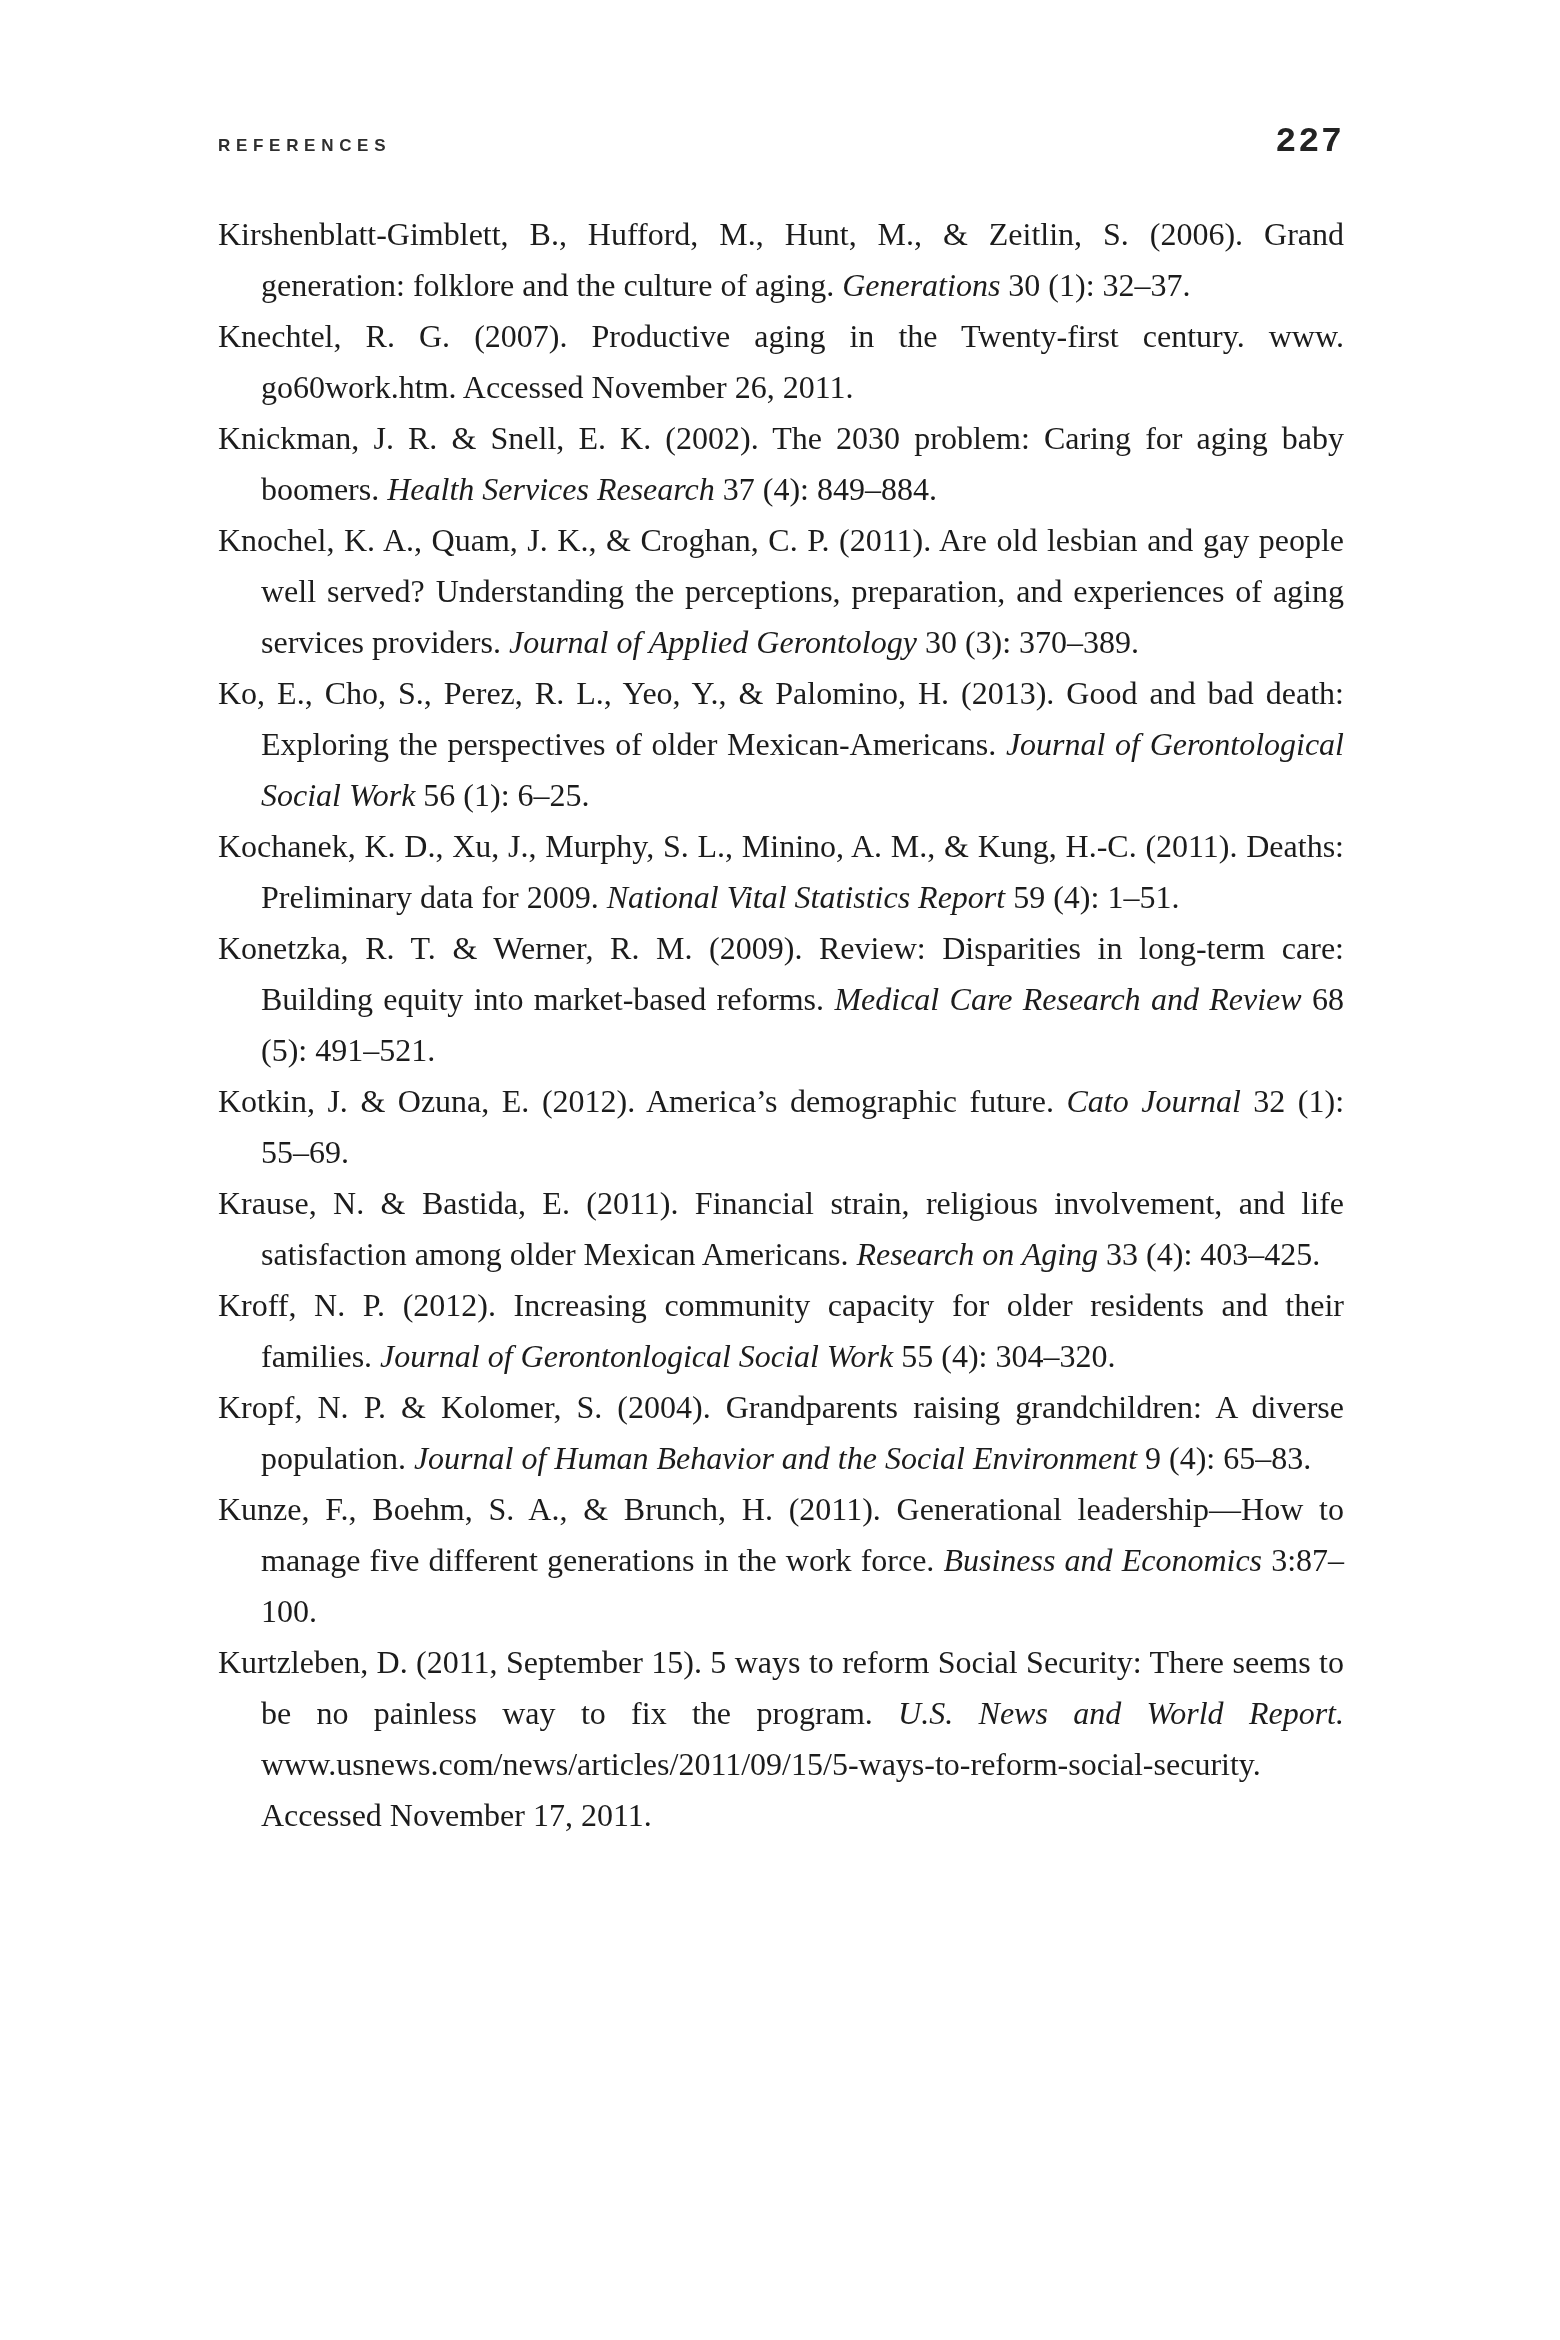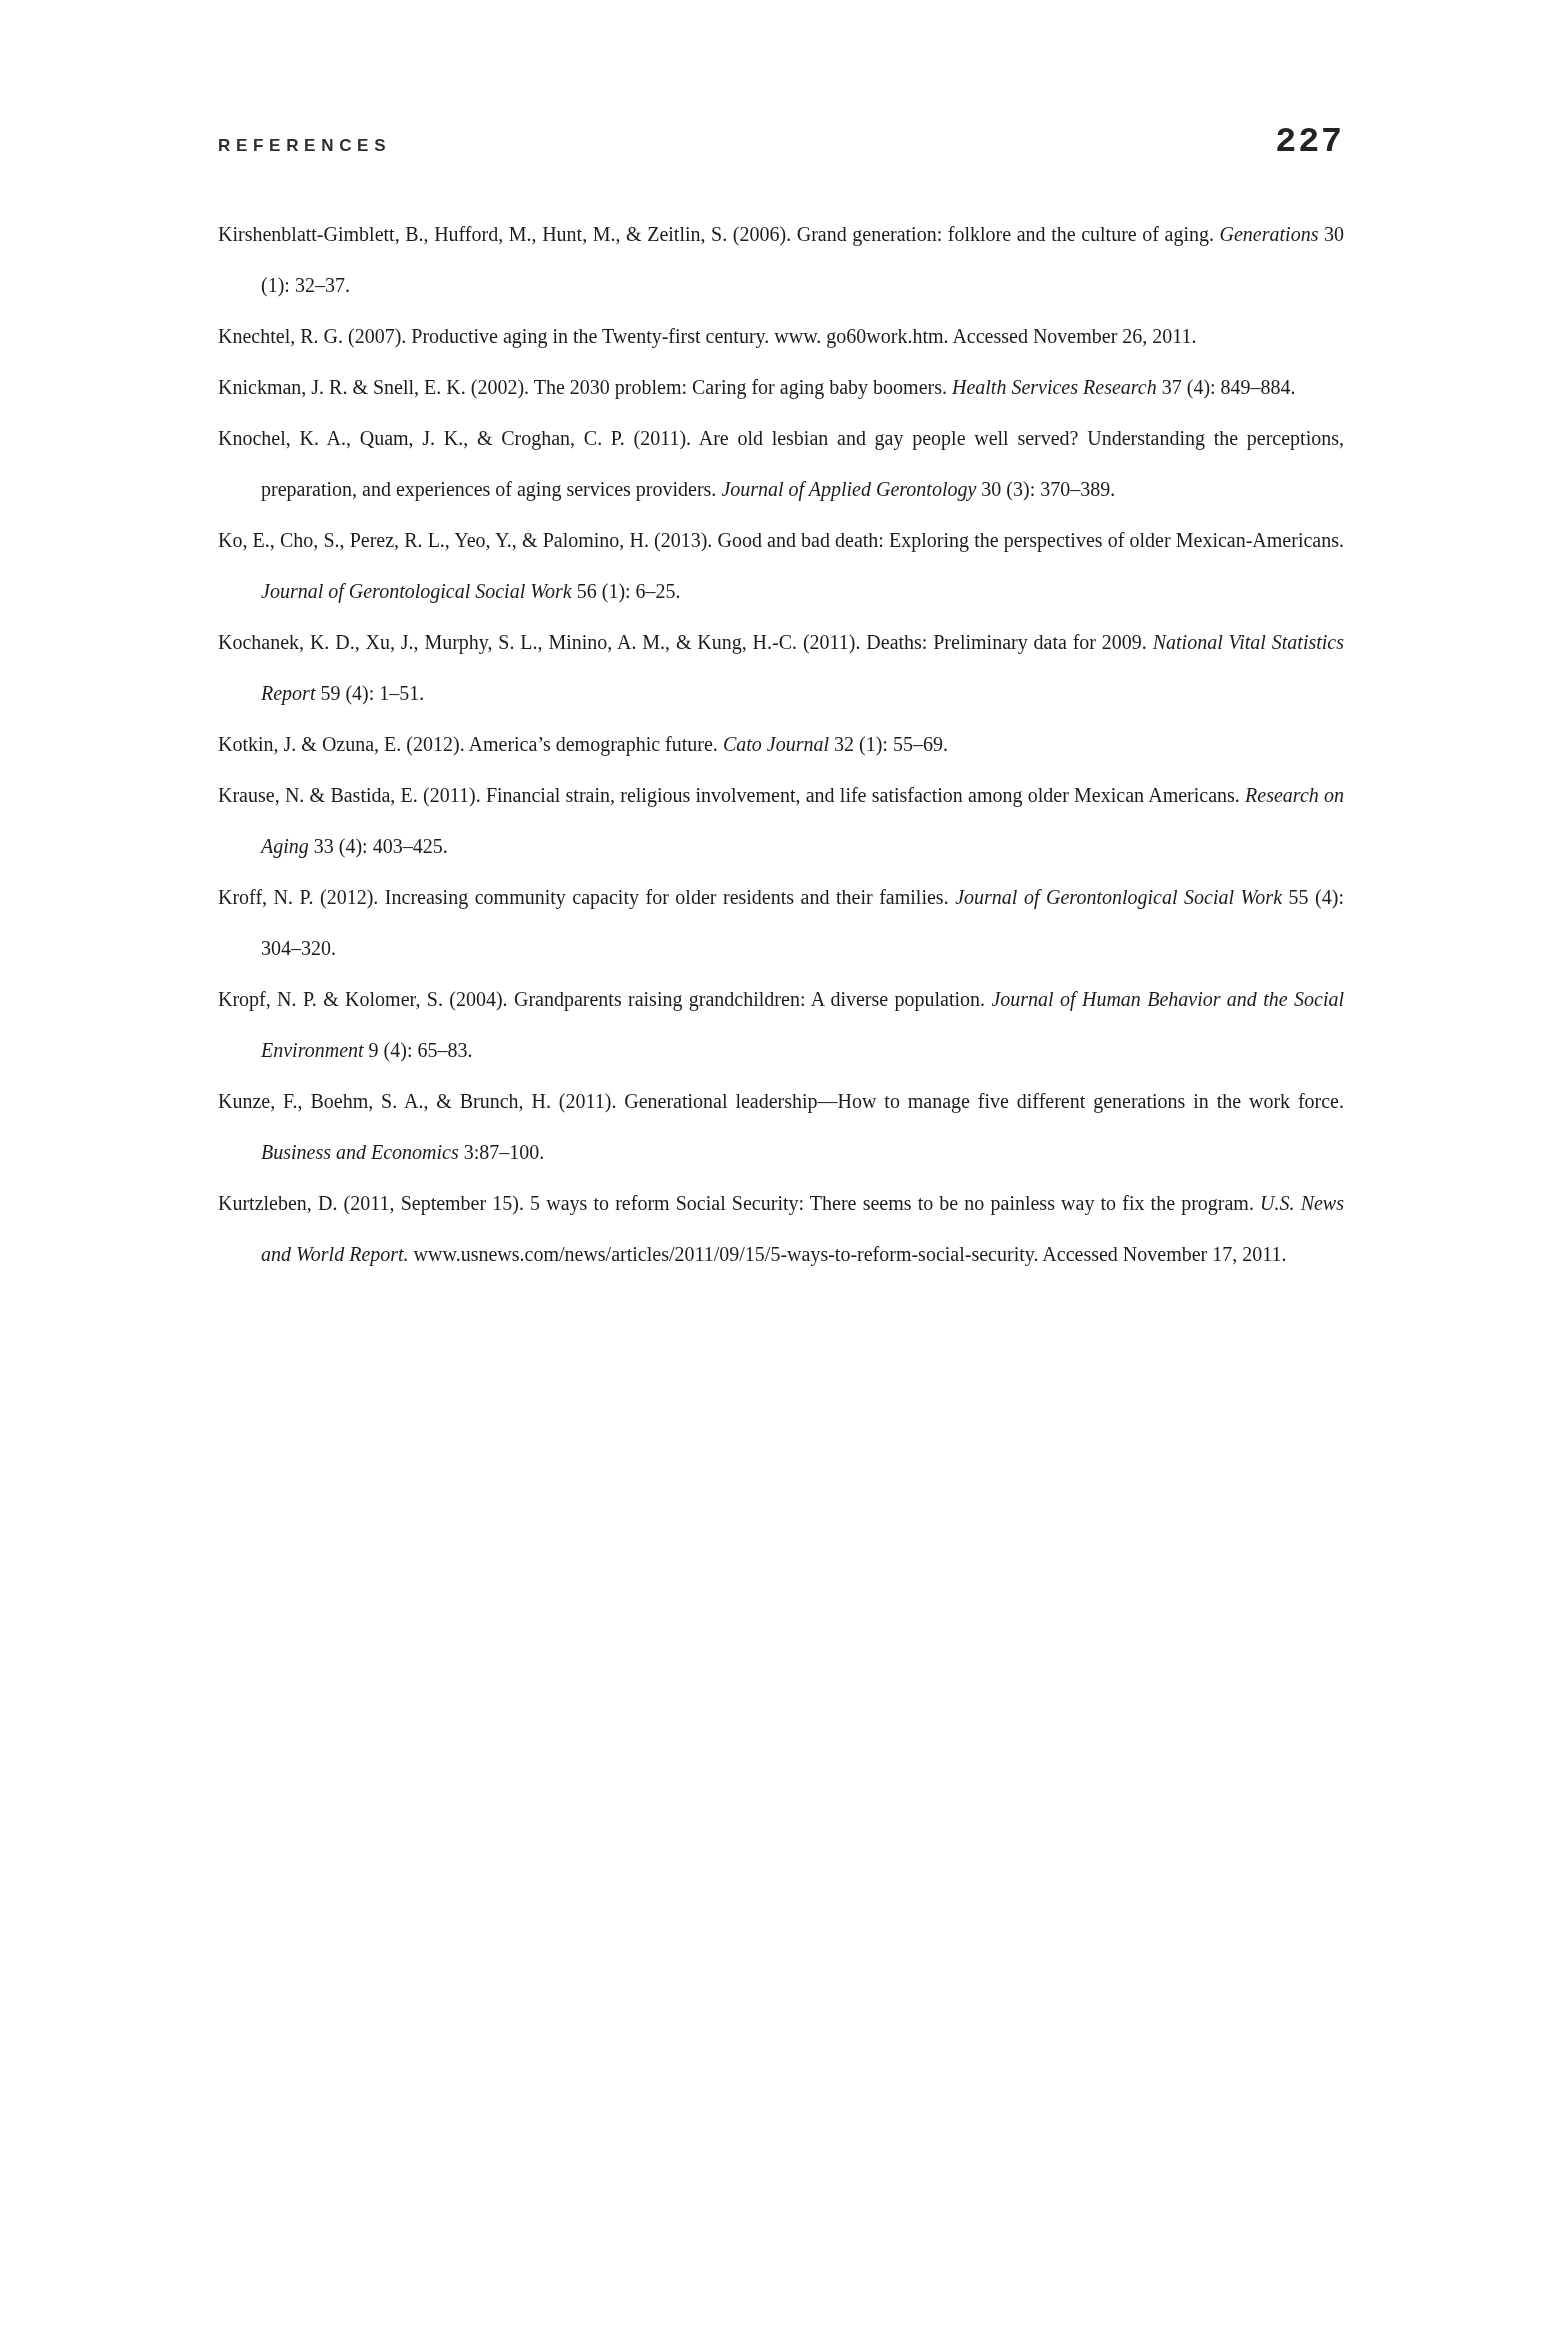--- a/index.html
+++ b/index.html
@@ -38,21 +38,21 @@
     font-size: 35px;
     font-weight: 700;
     letter-spacing: 1.9px;
     color: #232323;
   }
   .refs {
     position: absolute;
     left: 218px;
     top: 209px;
     width: 1126px;
-    font-size: 20px;
+    font-size: 32px;
     line-height: 51px;
     text-align: justify;
     hyphens: auto;
     -webkit-hyphens: auto;
   }
   .ref-entry {
     margin: 0;
     padding-left: 43px;
     text-indent: -43px;
   }
@@ -68,20 +68,21 @@
     <span class="section-title">REFERENCES</span>
     <span class="page-number">227</span>
   </div>
   <div class="refs">
       <p class="ref-entry"><span>Kirshenblatt-Gimblett, B., Hufford, M., Hunt, M., &amp; Zeitlin, S. (2006). Grand generation: folklore and the culture of aging. </span><span class="italic">Generations</span><span> 30 (1): 32–37.</span></p>
       <p class="ref-entry"><span>Knechtel, R. G. (2007). Productive aging in the Twenty-first century. www. go60work.htm. Accessed November 26, 2011.</span></p>
       <p class="ref-entry"><span>Knickman, J. R. &amp; Snell, E. K. (2002). The 2030 problem: Caring for aging baby boomers. </span><span class="italic">Health Services Research</span><span> 37 (4): 849–884.</span></p>
       <p class="ref-entry"><span>Knochel, K. A., Quam, J. K., &amp; Croghan, C. P. (2011). Are old lesbian and gay people well served? Understanding the perceptions, preparation, and experiences of aging services providers. </span><span class="italic">Journal of Applied Gerontology</span><span> 30 (3): 370–389.</span></p>
       <p class="ref-entry"><span>Ko, E., Cho, S., Perez, R. L., Yeo, Y., &amp; Palomino, H. (2013). Good and bad death: Exploring the perspectives of older Mexican-Americans. </span><span class="italic">Journal of Gerontological Social Work</span><span> 56 (1): 6–25.</span></p>
       <p class="ref-entry"><span>Kochanek, K. D., Xu, J., Murphy, S. L., Minino, A. M., &amp; Kung, H.-C. (2011). Deaths: Preliminary data for 2009. </span><span class="italic">National Vital Statistics Report</span><span> 59 (4): 1–51.</span></p>
+      <p class="ref-entry"><span>Konetzka, R. T. &amp; Werner, R. M. (2009). Review: Disparities in long-term care: Building equity into market-based reforms. </span><span class="italic">Medical Care Research and Review</span><span> 68 (5): 491–521.</span></p>
       <p class="ref-entry"><span>Kotkin, J. &amp; Ozuna, E. (2012). America’s demographic future. </span><span class="italic">Cato Journal</span><span> 32 (1): 55–69.</span></p>
       <p class="ref-entry"><span>Krause, N. &amp; Bastida, E. (2011). Financial strain, religious involvement, and life satisfaction among older Mexican Americans. </span><span class="italic">Research on Aging</span><span> 33 (4): 403–425.</span></p>
       <p class="ref-entry"><span>Kroff, N. P. (2012). Increasing community capacity for older residents and their families. </span><span class="italic">Journal of Gerontonlogical Social Work</span><span> 55 (4): 304–320.</span></p>
       <p class="ref-entry"><span>Kropf, N. P. &amp; Kolomer, S. (2004). Grandparents raising grandchildren: A diverse population. </span><span class="italic">Journal of Human Behavior and the Social Environment</span><span> 9 (4): 65–83.</span></p>
       <p class="ref-entry"><span>Kunze, F., Boehm, S. A., &amp; Brunch, H. (2011). Generational leadership—How to manage five different generations in the work force. </span><span class="italic">Business and Economics</span><span> 3:87–100.</span></p>
       <p class="ref-entry"><span>Kurtzleben, D. (2011, September 15). 5 ways to reform Social Security: There seems to be no painless way to fix the program. </span><span class="italic">U.S. News and World Report.</span><span> www.usnews.com/news/articles/2011/09/15/5-ways-to-reform-social-security. Accessed November 17, 2011.</span></p>
     </div>
 </div>
 
 

